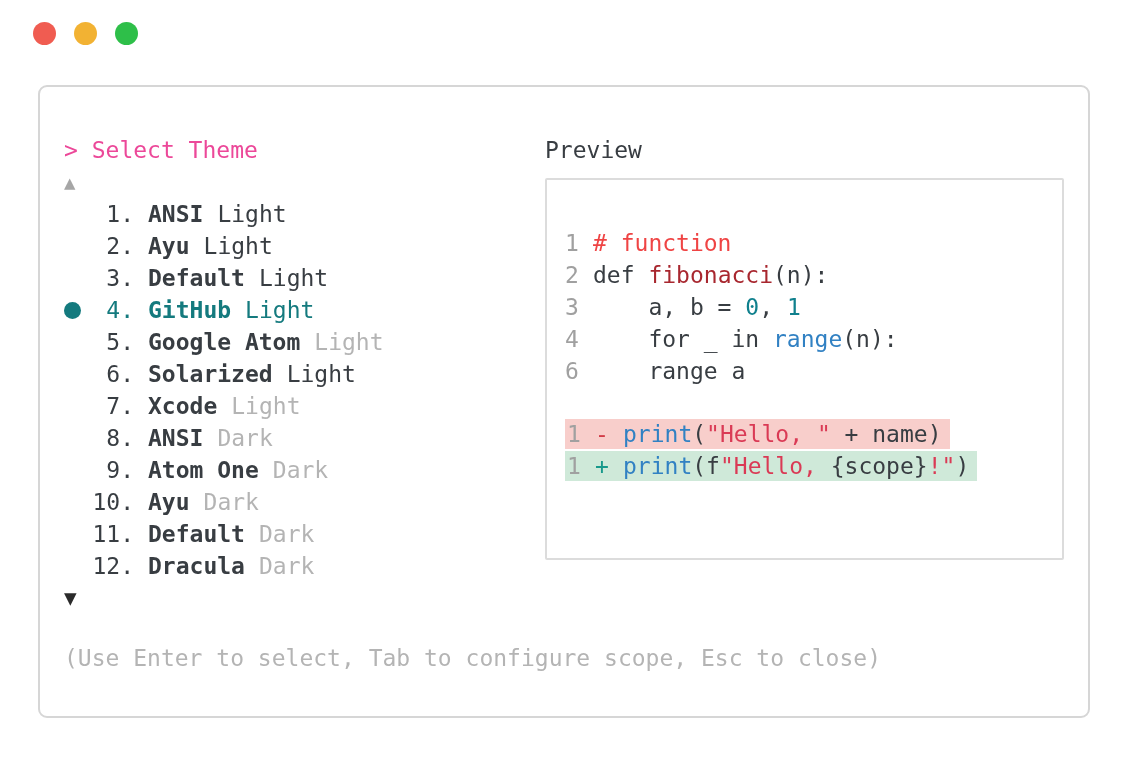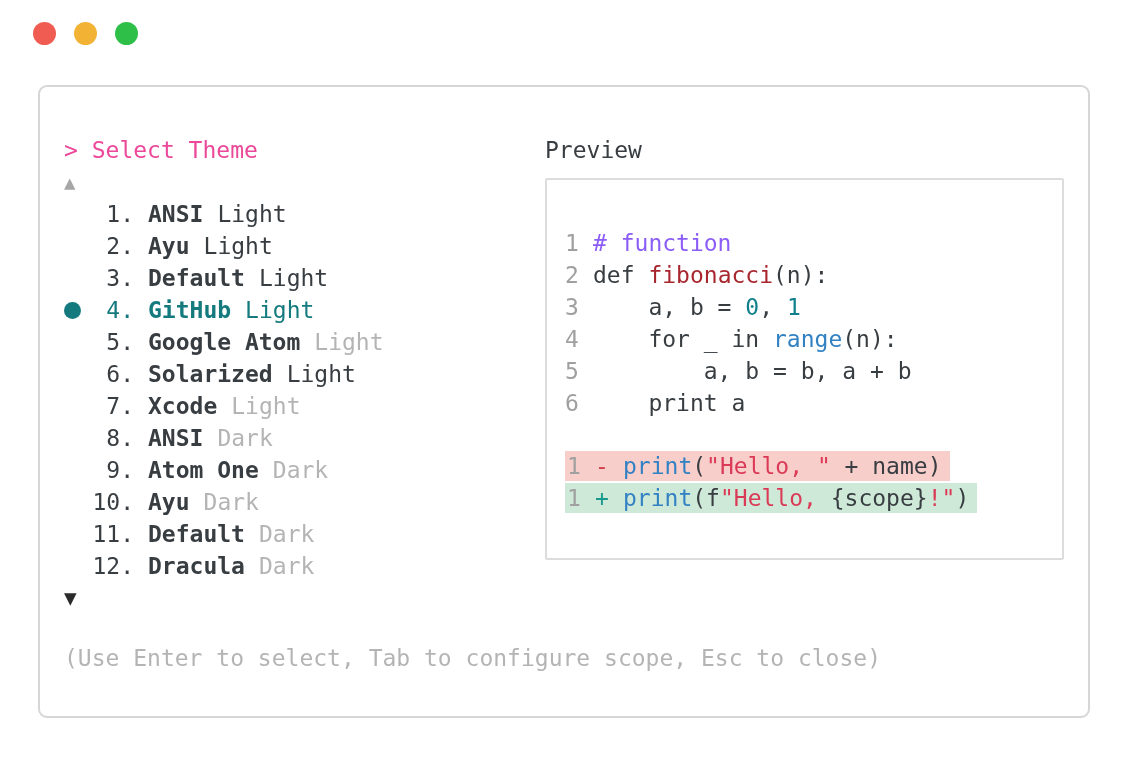--- a/index.html
+++ b/index.html
@@ -64,21 +64,21 @@
     border: 2px solid #dcdcdc; border-radius: 2px;
     padding: 47px 18px 0 18px;
     overflow: hidden;
   }
   .cline {
     height: 32px; line-height: 32px;
     font-size: 23px; color: #383d42; white-space: pre;
   }
   .lnum { display: inline-block; width: 28px; color: #a0a0a0; }
   .tok      { color: #383d42; }
-  .tok.comment { color: #8b5cf6; }
+  .tok.comment { color: #ef4444; }
   .tok.func    { color: #a8272f; }
   .tok.numlit  { color: #10808d; }
   .tok.builtin { color: #3181c3; }
   .tok.str     { color: #da3a55; }
   .sign { display: inline-block; width: 28px; }
   .sign.minus { color: #d23c47; }
   .sign.plus  { color: #18998b; }
 
   .diff-block { margin-top: 32px; }
   .dline {
@@ -191,22 +191,21 @@
       </div>
 
       <div class="right-col">
         <div class="preview-label">Preview</div>
         <div class="preview-box">
 
           <div class="cline"><span class="lnum">1</span><span class="tok comment"># function</span></div>
           <div class="cline"><span class="lnum">2</span><span class="tok">def </span><span class="tok func">fibonacci</span><span class="tok">(n):</span></div>
           <div class="cline"><span class="lnum">3</span><span class="tok">    a, b = </span><span class="tok numlit">0</span><span class="tok">, </span><span class="tok numlit">1</span></div>
           <div class="cline"><span class="lnum">4</span><span class="tok">    for _ in </span><span class="tok builtin">range</span><span class="tok">(n):</span></div>
-          <div class="cline"><span class="lnum">5</span><span class="tok">        a, b = b, a + b</span></div>
-          <div class="cline"><span class="lnum">6</span><span class="tok">    print a</span></div>
+          <div class="cline"><span class="lnum">6</span><span class="tok">    range a</span></div>
 
           <div class="diff-block">
             <div class="dline removed"><span class="lnum">1</span><span class="sign minus">-</span><span class="tok builtin">print</span><span class="tok">(</span><span class="tok str">"Hello, "</span><span class="tok"> + name)</span></div>
             <div class="dline added"><span class="lnum">1</span><span class="sign plus">+</span><span class="tok builtin">print</span><span class="tok">(f</span><span class="tok str">"Hello, </span><span class="tok">{scope}</span><span class="tok str">!"</span><span class="tok">)</span></div>
           </div>
 
         </div>
       </div>
 
     </div>

